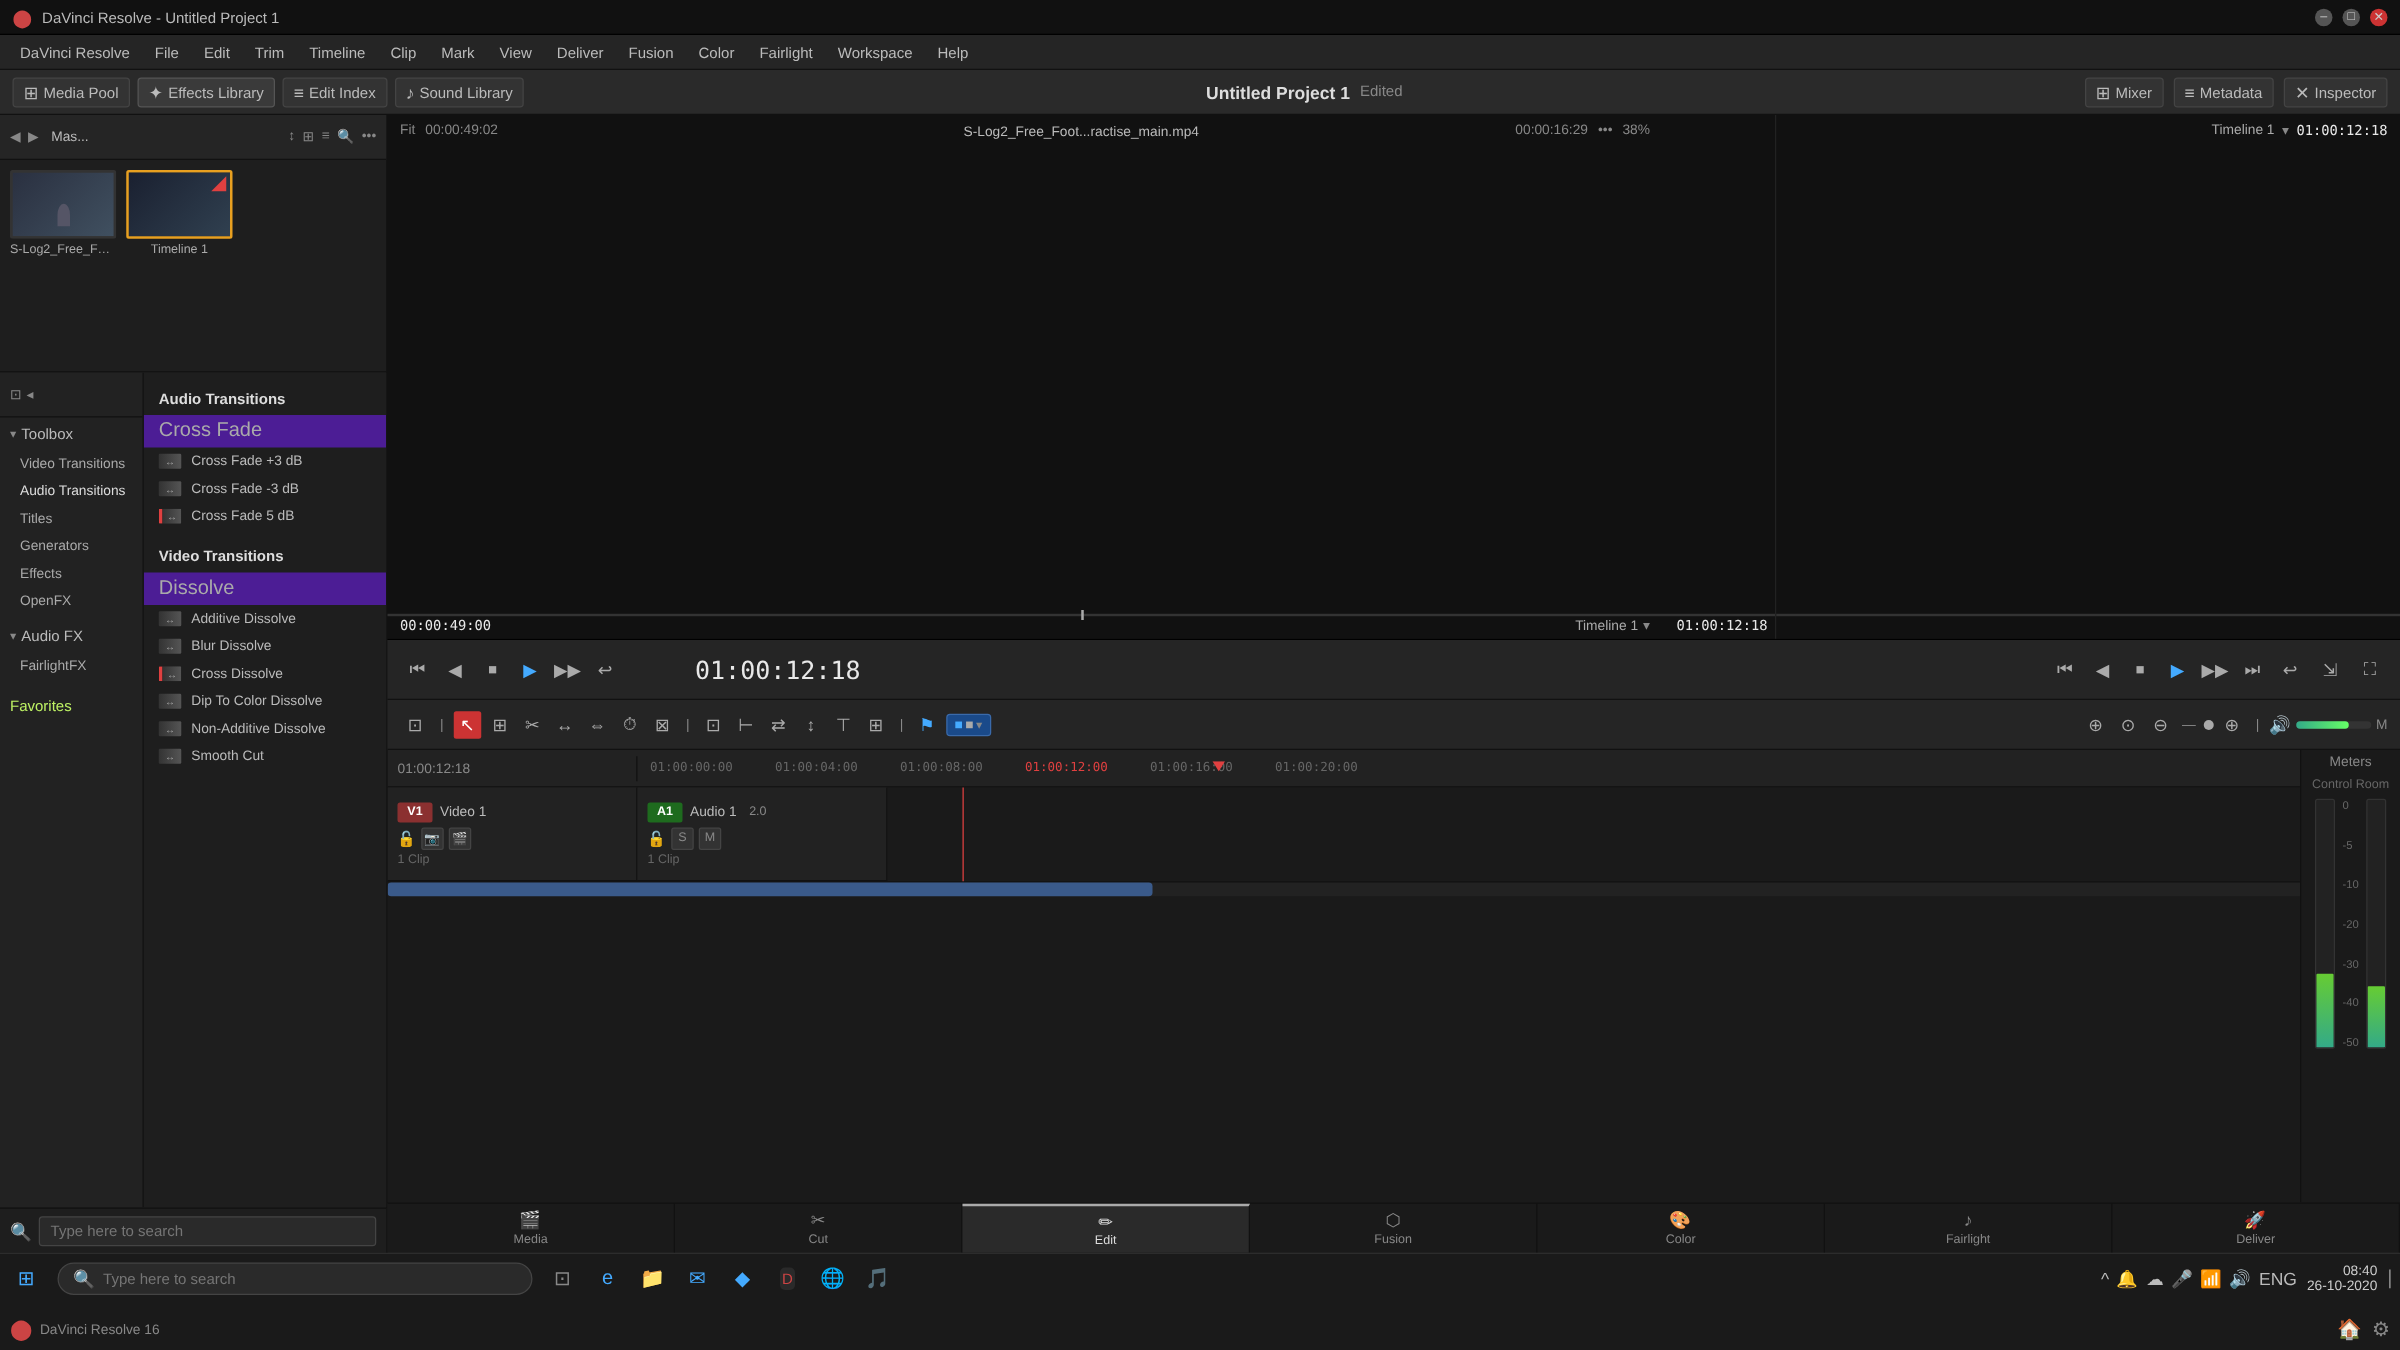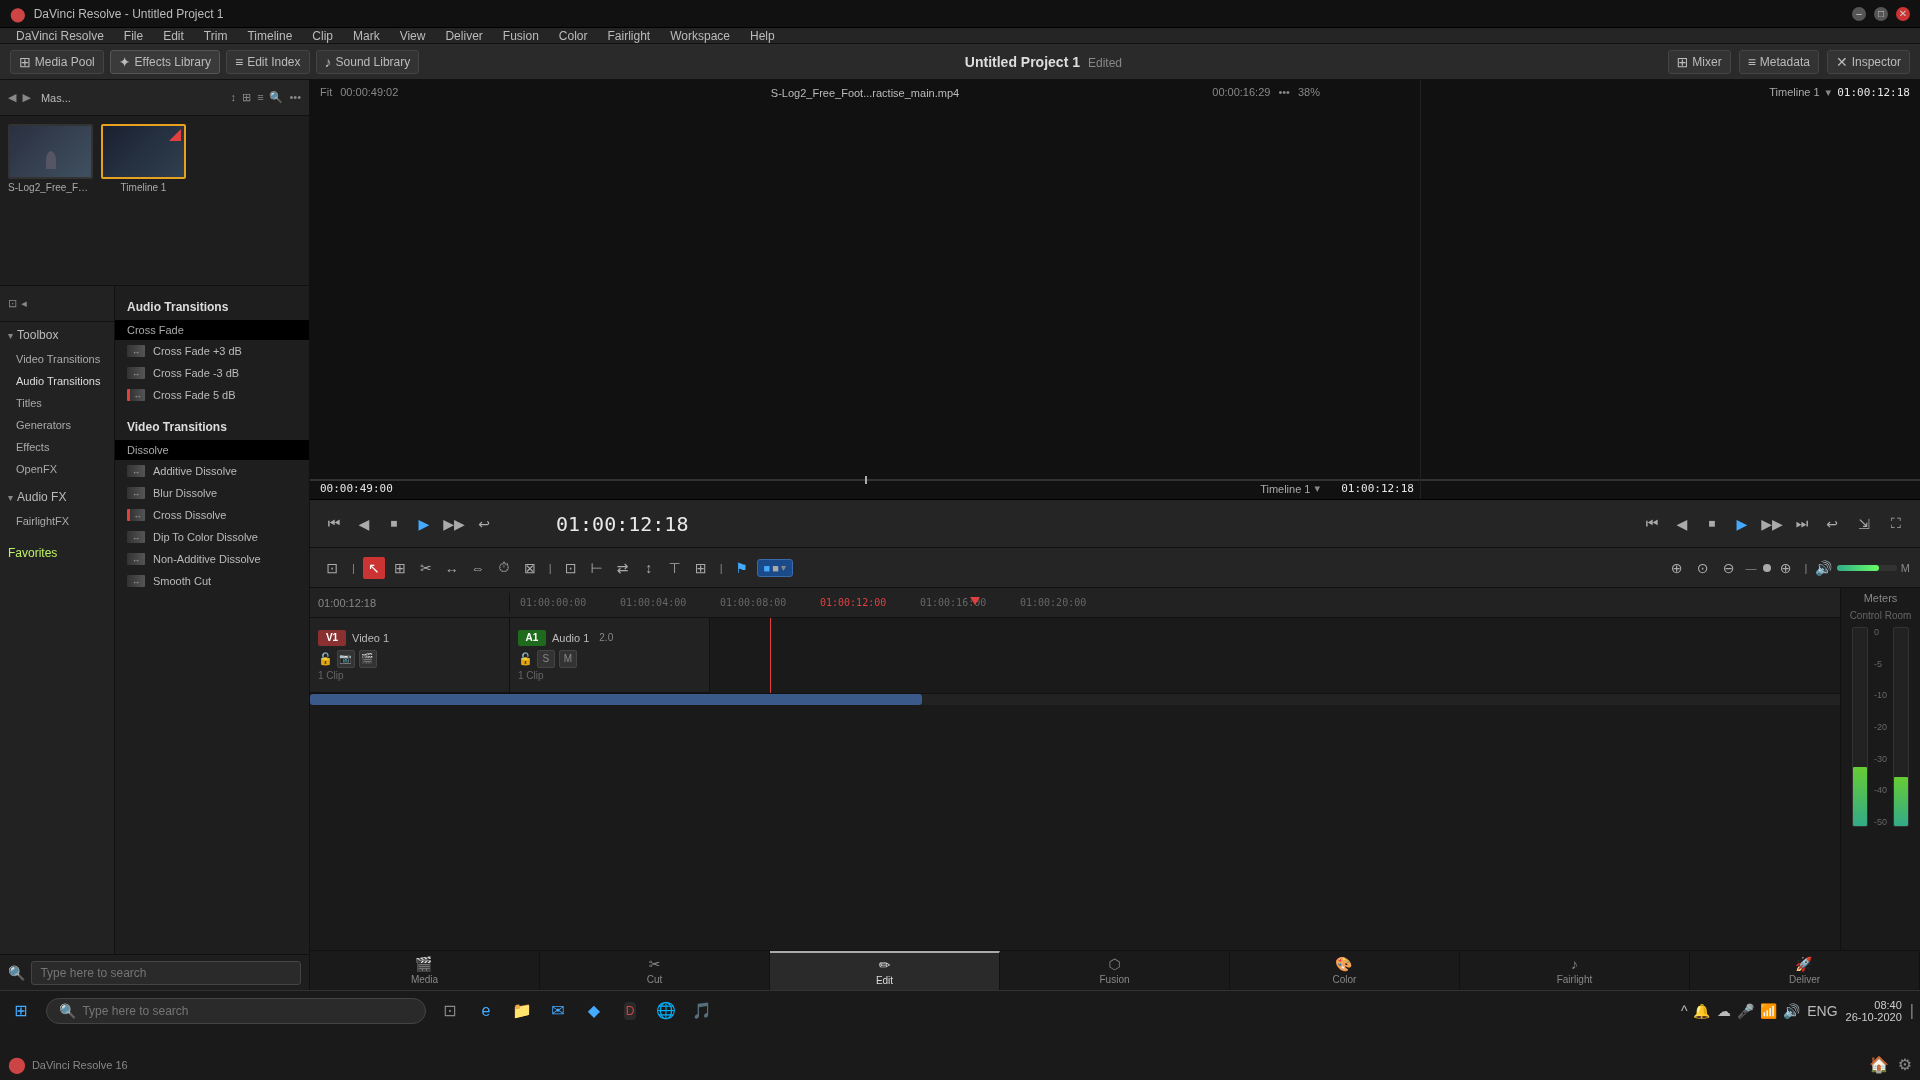--- a/index.html
+++ b/index.html
@@ -46,21 +46,21 @@
       font-size: 10px;
       display: flex;
       align-items: center;
       justify-content: center;
       background: #555;
       color: #ccc;
     }
 
     
     .menu-bar {
-      height: 16px;
+      height: 28px;
       background: #252525;
       display: flex;
       align-items: center;
       padding: 0 8px;
       gap: 4px;
       border-bottom: 1px solid #111;
     }
     .menu-item {
       color: #bbb;
       font-size: 12px;
@@ -95,21 +95,20 @@
       background: #3a3a3a;
       border-color: #555;
     }
     .toolbar-btn-icon {
       font-size: 14px;
     }
     .toolbar-center {
       flex: 1;
       display: flex;
       justify-content: center;
-      align-items: flex-end;
     }
     .project-title {
       color: #ddd;
       font-size: 14px;
       font-weight: bold;
     }
     .project-status {
       color: #888;
       font-size: 12px;
       margin-left: 8px;
@@ -240,23 +239,23 @@
     .effects-content::-webkit-scrollbar-thumb { background: #444; }
 
     .section-title {
       color: #ddd;
       font-size: 12px;
       font-weight: bold;
       padding: 6px 12px;
     }
     .subsection-title {
       color: #aaa;
-      font-size: 11px;
+      font-size: 16px;
       padding: 4px 12px;
-      background: #000000;
+      background: #4c1d95;
     }
     .effect-item {
       display: flex;
       align-items: center;
       padding: 5px 12px;
       gap: 8px;
       cursor: pointer;
     }
     .effect-icon {
       width: 18px;

